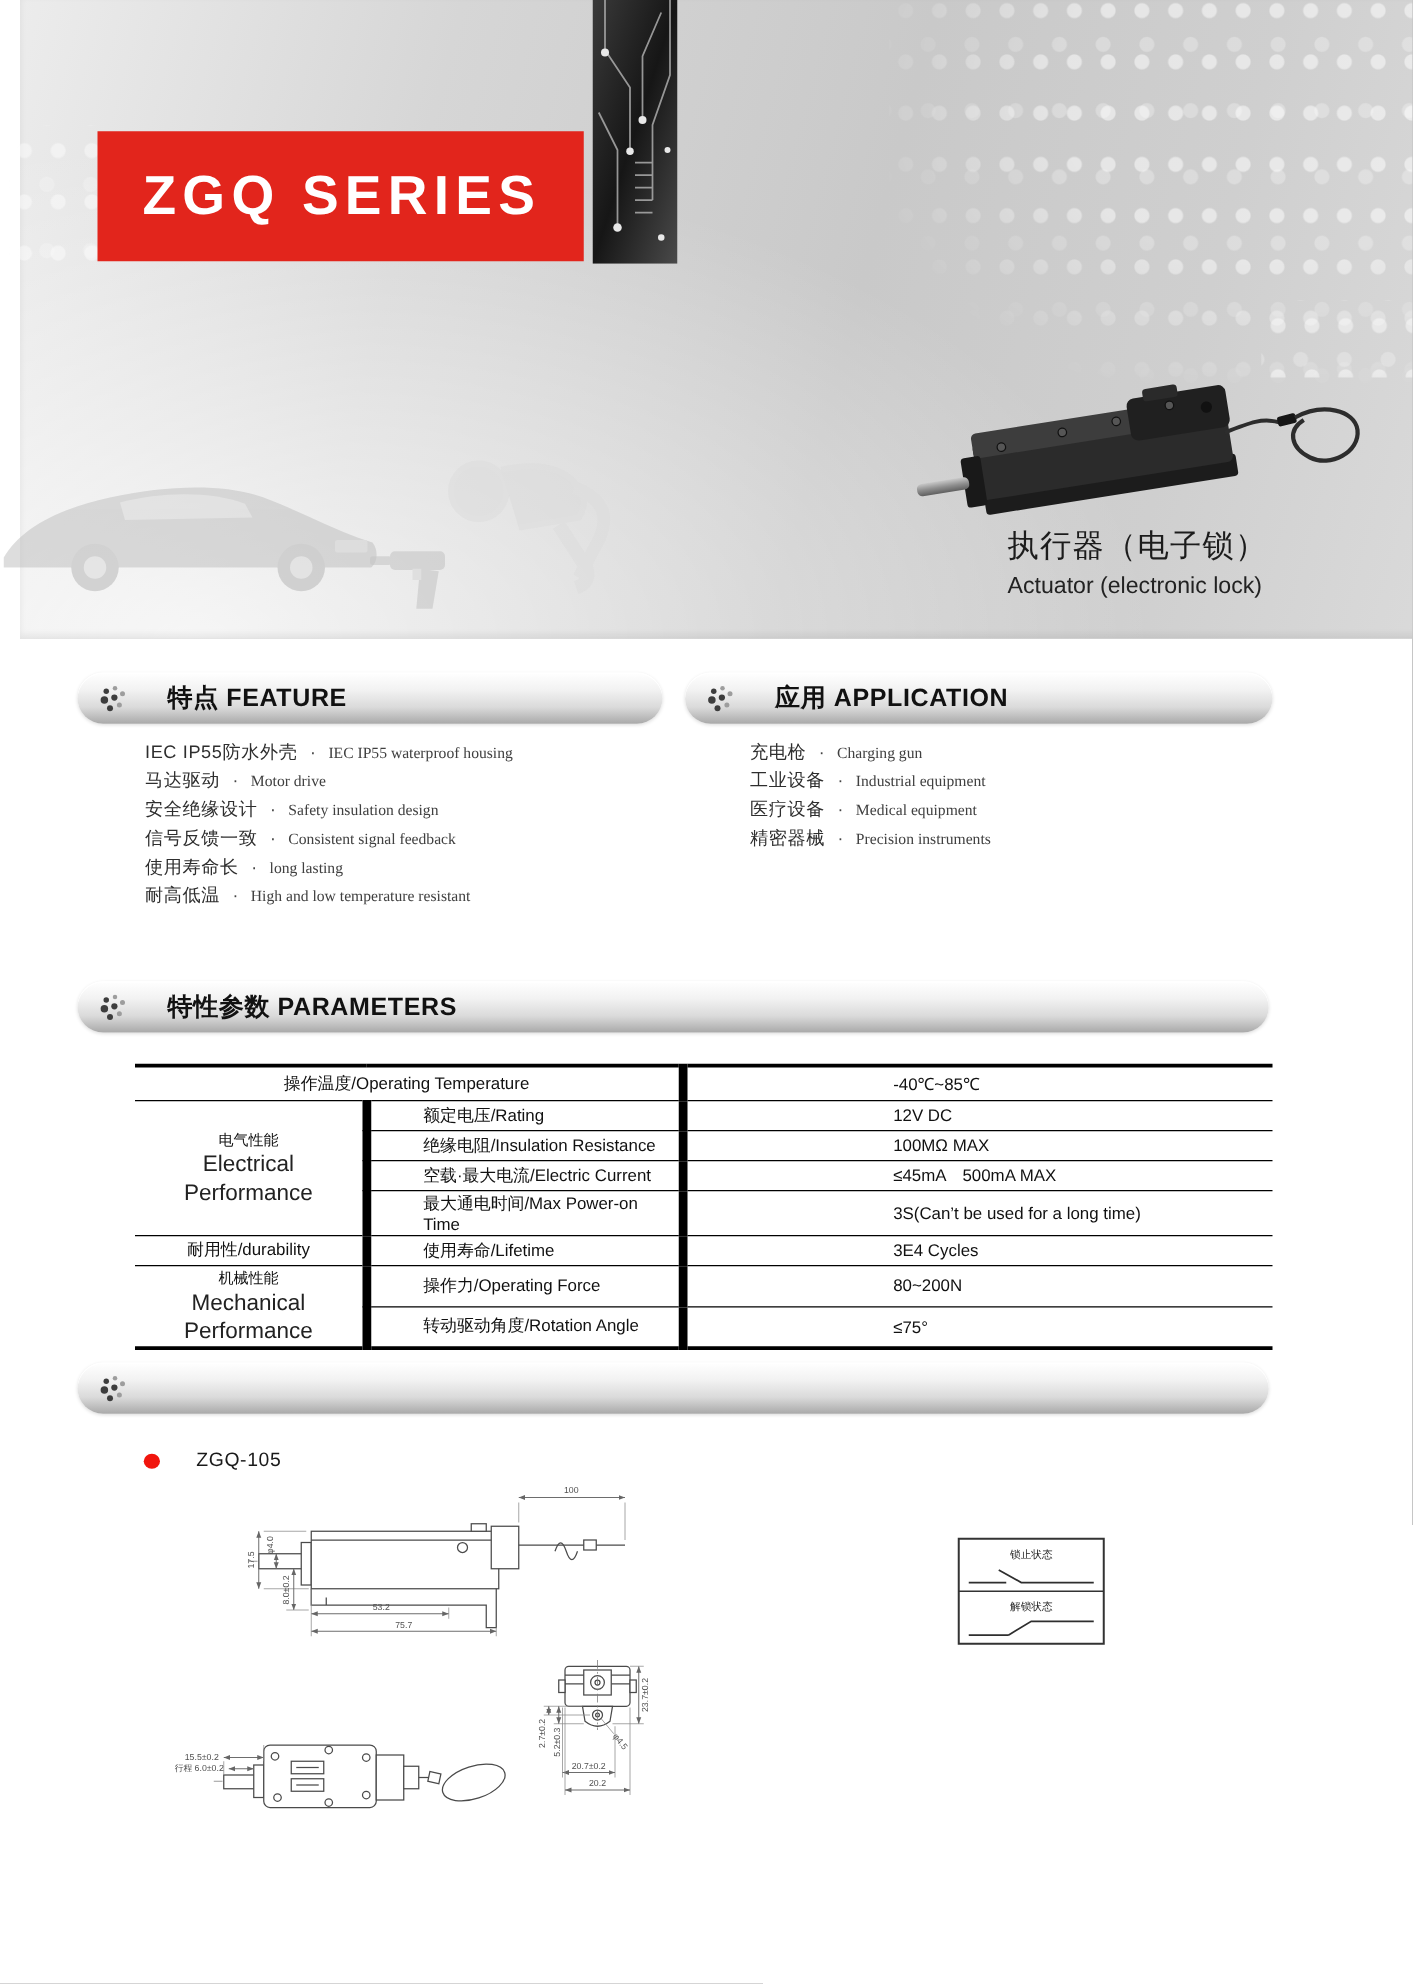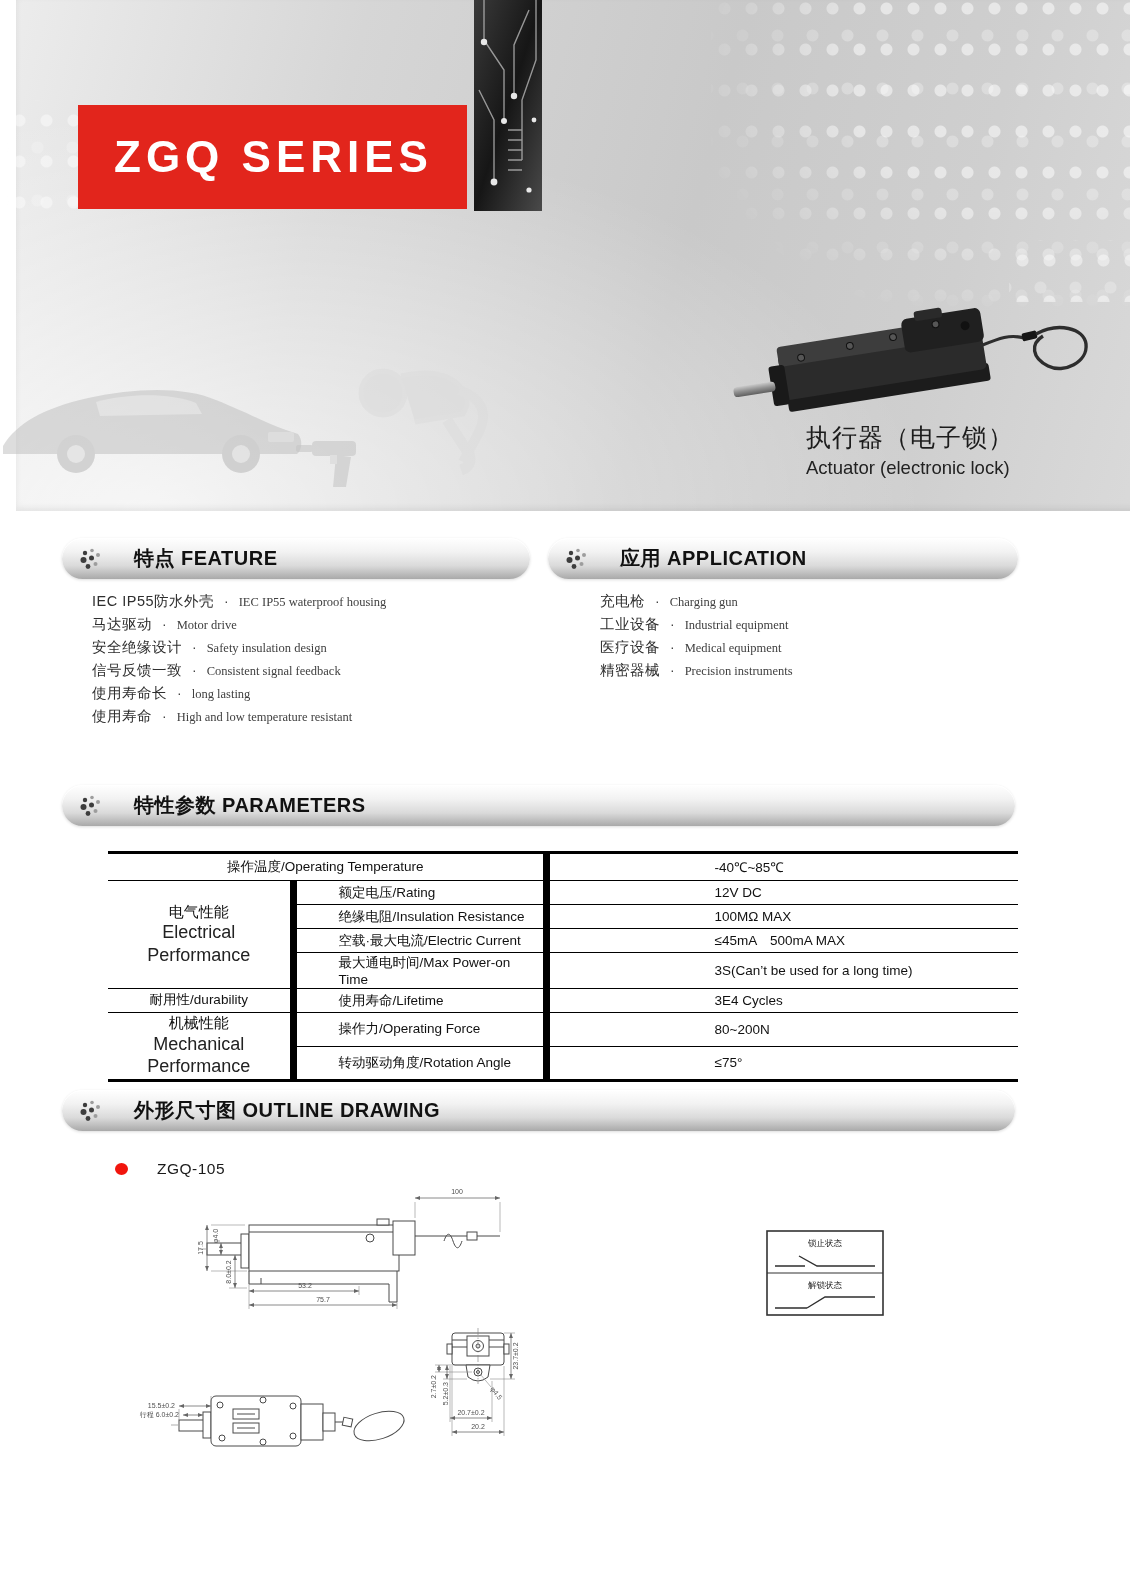--- a/index.html
+++ b/index.html
@@ -38,36 +38,36 @@
         background:linear-gradient(180deg,#ffffff 0%,#f2f2f2 34%,#dadada 68%,#a9a9a9 100%);
         box-shadow:0 1px 3px rgba(0,0,0,.14), inset 0 1px 0 #fff;}
   .pill-title{font-size:20px;font-weight:bold;color:#111;letter-spacing:.5px;white-space:nowrap;}
   #pill-feature{left:62px;top:538px;width:468px;}
   #pill-application{left:548px;top:538px;width:470px;}
   #pill-parameters{left:62px;top:785px;width:953px;}
   #pill-outline{left:62px;top:1090px;width:953px;}
 
   
   .plist{position:absolute;}
-  #feature-list{left:92px;top:592px;}
+  #feature-list{left:116px;top:592px;}
   #application-list{left:600px;top:592px;}
   .plist .row{display:flex;align-items:baseline;height:23px;}
   .plist .zh{font-size:14.5px;color:#2e2e2e;letter-spacing:.5px;}
   .plist .sep{margin:0 10px;color:#444;font-size:14px;}
   .plist .en{font-size:12.5px;color:#404040;font-family:Liberation Serif, serif;}
 
   
   .ptable{position:absolute;left:108px;top:851px;width:910px;border-collapse:collapse;
         border-top:3px solid #000;border-bottom:3px solid #000;}
   .ptable td{border-bottom:1px solid #000;font-size:13.5px;color:#111;vertical-align:middle;}
   .ptable tr{height:24px;}
   .ptable tr.first{height:28px;}
   td.vline{border-right:7px solid #000000;}
   td.grp{text-align:center;line-height:1.25;}
-  .grp .g-zh{font-size:15px;}
+  .grp .g-zh{font-size:12px;}
   .grp .g-en{font-size:18px;color:#222;}
   td.lbl{padding-left:42px;}
   td.val{padding-left:165px;}
   td.span-lbl{text-align:center;}
 
   
   .model-row{position:absolute;left:115px;top:1160px;display:flex;align-items:center;gap:9px;}
   .bullet{width:13px;height:12px;border-radius:50%;background:#f1150d;display:inline-block;}
   .model-label{font-size:15.5px;color:#1a1a1a;letter-spacing:.5px;margin-left:20px;}
   .drawings{position:absolute;left:95px;top:1178px;}
@@ -234,21 +234,21 @@
         <span class="zh">信号反馈一致</span>
         <span class="sep">·</span>
         <span class="en">Consistent signal feedback</span>
       </div>
     <div class="row">
         <span class="zh">使用寿命长</span>
         <span class="sep">·</span>
         <span class="en">long lasting</span>
       </div>
     <div class="row">
-        <span class="zh">使用寿命</span>
+        <span class="zh">耐高低温</span>
         <span class="sep">·</span>
         <span class="en">High and low temperature resistant</span>
       </div>
   </div>
 
   <div class="plist" id="application-list">
     <div class="row">
         <span class="zh">充电枪</span>
         <span class="sep">·</span>
         <span class="en">Charging gun</span>
@@ -338,21 +338,20 @@
   <div class="pill" id="pill-outline">
     <svg width="26" height="24" viewBox="0 0 26 24">
       <circle cx="6" cy="6" r="2.2" fill="#3d3d3d"></circle>
         <circle cx="13" cy="3.5" r="1.8" fill="#9d9d9d"></circle>
       <circle cx="4.5" cy="13" r="3" fill="#3d3d3d"></circle>
         <circle cx="12.5" cy="11" r="2.5" fill="#3d3d3d"></circle>
       <circle cx="19" cy="8" r="2" fill="#9d9d9d"></circle>
         <circle cx="9" cy="19.5" r="2.4" fill="#3d3d3d"></circle>
       <circle cx="16.5" cy="17" r="2" fill="#9d9d9d"></circle>
     </svg>
-    <span class="pill-title">外形尺寸图 OUTLINE DRAWING</span>
   </div>
 
   <div class="model-row">
     <span class="bullet"></span>
     <span class="model-label">ZGQ-105</span>
   </div>
 
   <svg class="drawings" width="880" height="330" viewBox="0 0 880 330">
     <defs>
       <marker id="ar" markerWidth="7" markerHeight="6" refX="6.5" refY="3" orient="auto-start-reverse">

